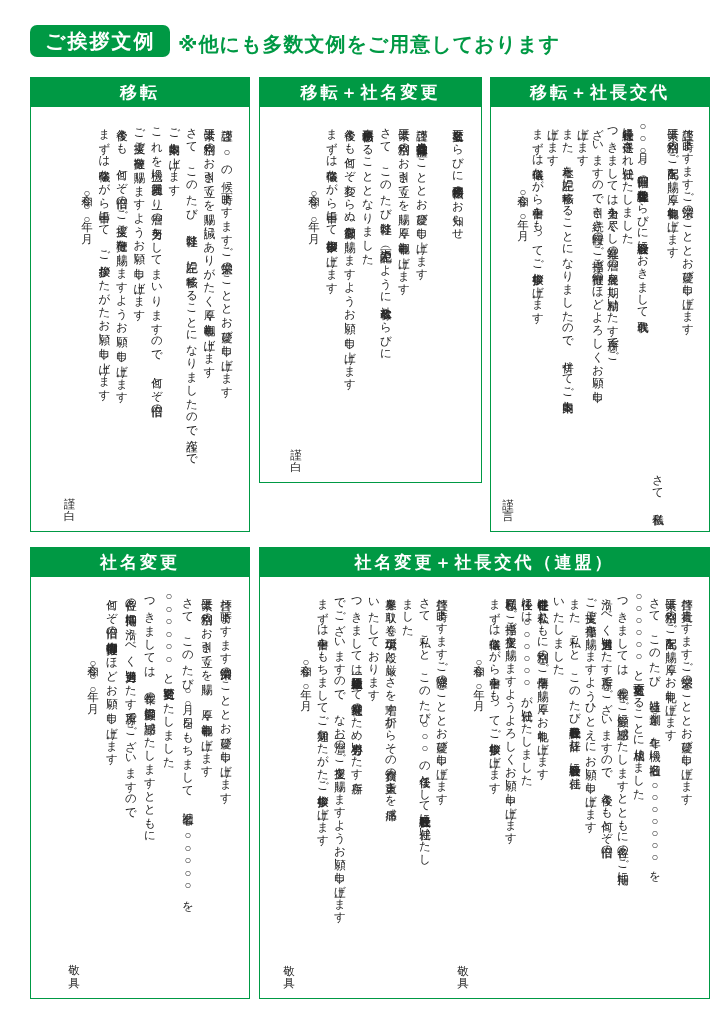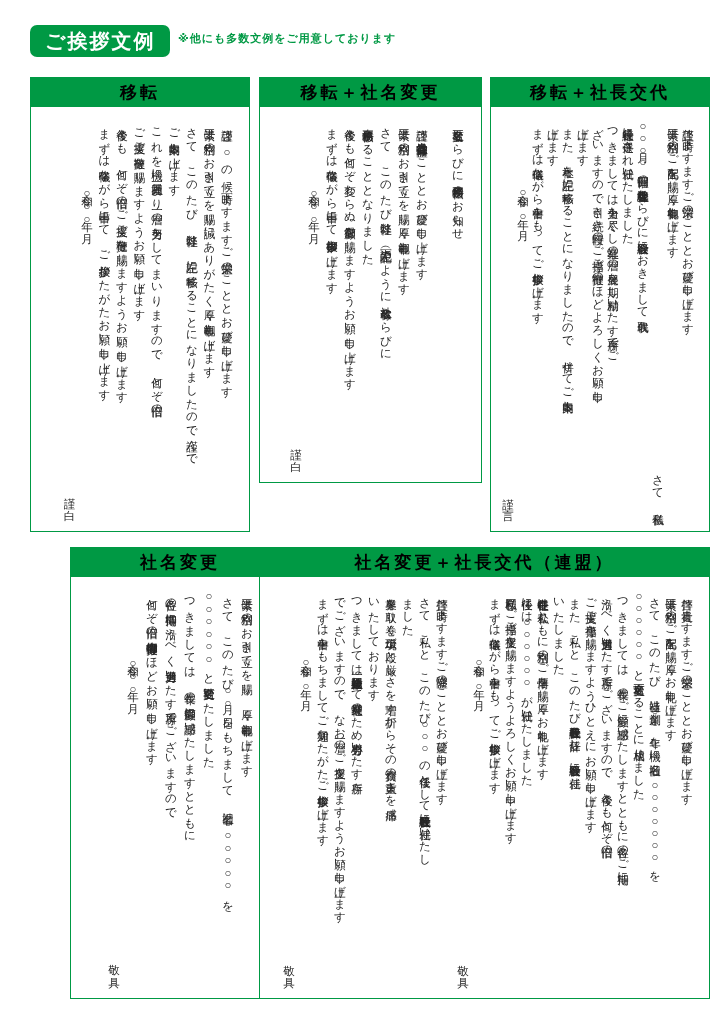--- a/index.html
+++ b/index.html
@@ -11,28 +11,28 @@
   .badge{
     position:absolute;left:30px;top:25px;
     background:#009944;color:#ffffff;border-radius:7px;
     font-family:Liberation Serif, serif;
     font-weight:bold;font-size:20px;letter-spacing:2px;
     padding:6px 15px;line-height:1;
   }
   .note{
     position:absolute;left:178px;top:31px;
     color:#009944;font-family:"Liberation Sans","DejaVu Sans",sans-serif;
-    font-weight:bold;font-size:11px;letter-spacing:1px;
+    font-weight:bold;font-size:20px;letter-spacing:1px;
   }
   .box{
     position:absolute;border:1px solid #009944;background:#ffffff;box-sizing:border-box;
   }
   .box-header{
     position:absolute;left:-1px;right:-1px;top:-1px;height:30px;
-    background:#009944;color:#000000;
+    background:#009944;color:#ffffff;
     font-family:"Liberation Sans","DejaVu Sans",sans-serif;
     font-weight:bold;font-size:17px;letter-spacing:3px;
     display:flex;align-items:center;justify-content:center;
   }
   .box-body{
     position:absolute;left:0;right:0;top:30px;bottom:0;
     padding:12px 14px 12px 8px;box-sizing:border-box;
     display:flex;flex-direction:row-reverse;justify-content:flex-start;
   }
   .letter{
@@ -52,21 +52,21 @@
   .b2 .col{line-height:18px;}
   .b3 .col{line-height:15px;letter-spacing:0;}
   .b4 .col{line-height:19px;}
   .b5a .col{line-height:16px;letter-spacing:0;}
   .b5b .col{line-height:17px;letter-spacing:0;}
   .b5a{width:245px;}
   .b5b{width:178px;}
   #box1{left:30px;top:77px;width:220px;height:455px;}
   #box2{left:259px;top:77px;width:223px;height:406px;}
   #box3{left:490px;top:77px;width:220px;height:455px;padding-left:24px;}
-  #box4{left:30px;top:547px;width:220px;height:452px;margin-left:40px;}
+  #box4{left:30px;top:547px;width:220px;height:452px;}
   #box5{left:259px;top:547px;width:451px;height:452px;}
 </style>
 </head>
 <body>
 
 <div class="badge">ご挨拶文例</div>
 <div class="note">※他にも多数文例をご用意しております</div>
 
 <div id="box1" class="box">
   <div class="box-header">移転</div>

